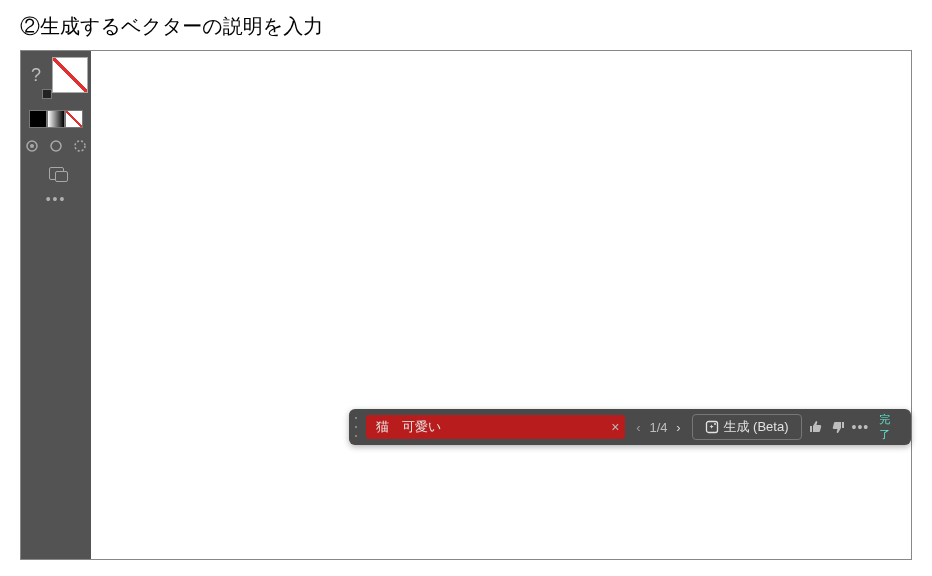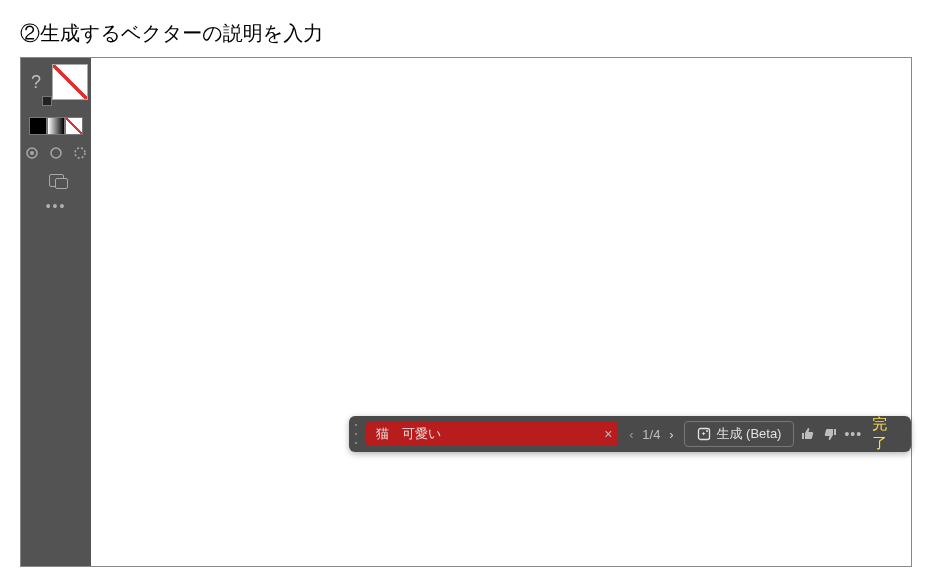--- a/index.html
+++ b/index.html
@@ -5,21 +5,21 @@
     * { margin: 0; padding: 0; box-sizing: border-box; }
     body {
       font-family: sans-serif;
       background: #fff;
       width: 932px;
       height: 576px;
       position: relative;
     }
     .heading {
       font-size: 20px;
-      padding: 20px 20px 10px 20px;
+      padding: 13px 20px 10px 20px;
       color: #000;
       font-weight: 400;
     }
     .app-frame {
       margin: 0 20px;
       border: 1px solid #888;
       height: 510px;
       position: relative;
       display: flex;
       background: #fff;
@@ -207,23 +207,23 @@
       color: #bdbdbd;
       display:flex; align-items:center;
     }
     .more-dots {
       color: #bdbdbd;
       letter-spacing: 1px;
       cursor: pointer;
       font-size: 14px;
     }
     .done-btn {
-      color: #fde047;
-      cursor: pointer;
-      font-size: 15px;
+      color: #5eead4;
+      cursor: pointer;
+      font-size: 11px;
       margin-left: 4px;
     }
   </style>
 </head>
 <body>
 
 <div class="heading">②生成するベクターの説明を入力</div>
 
 <div class="app-frame">
   <div class="tool-sidebar">

